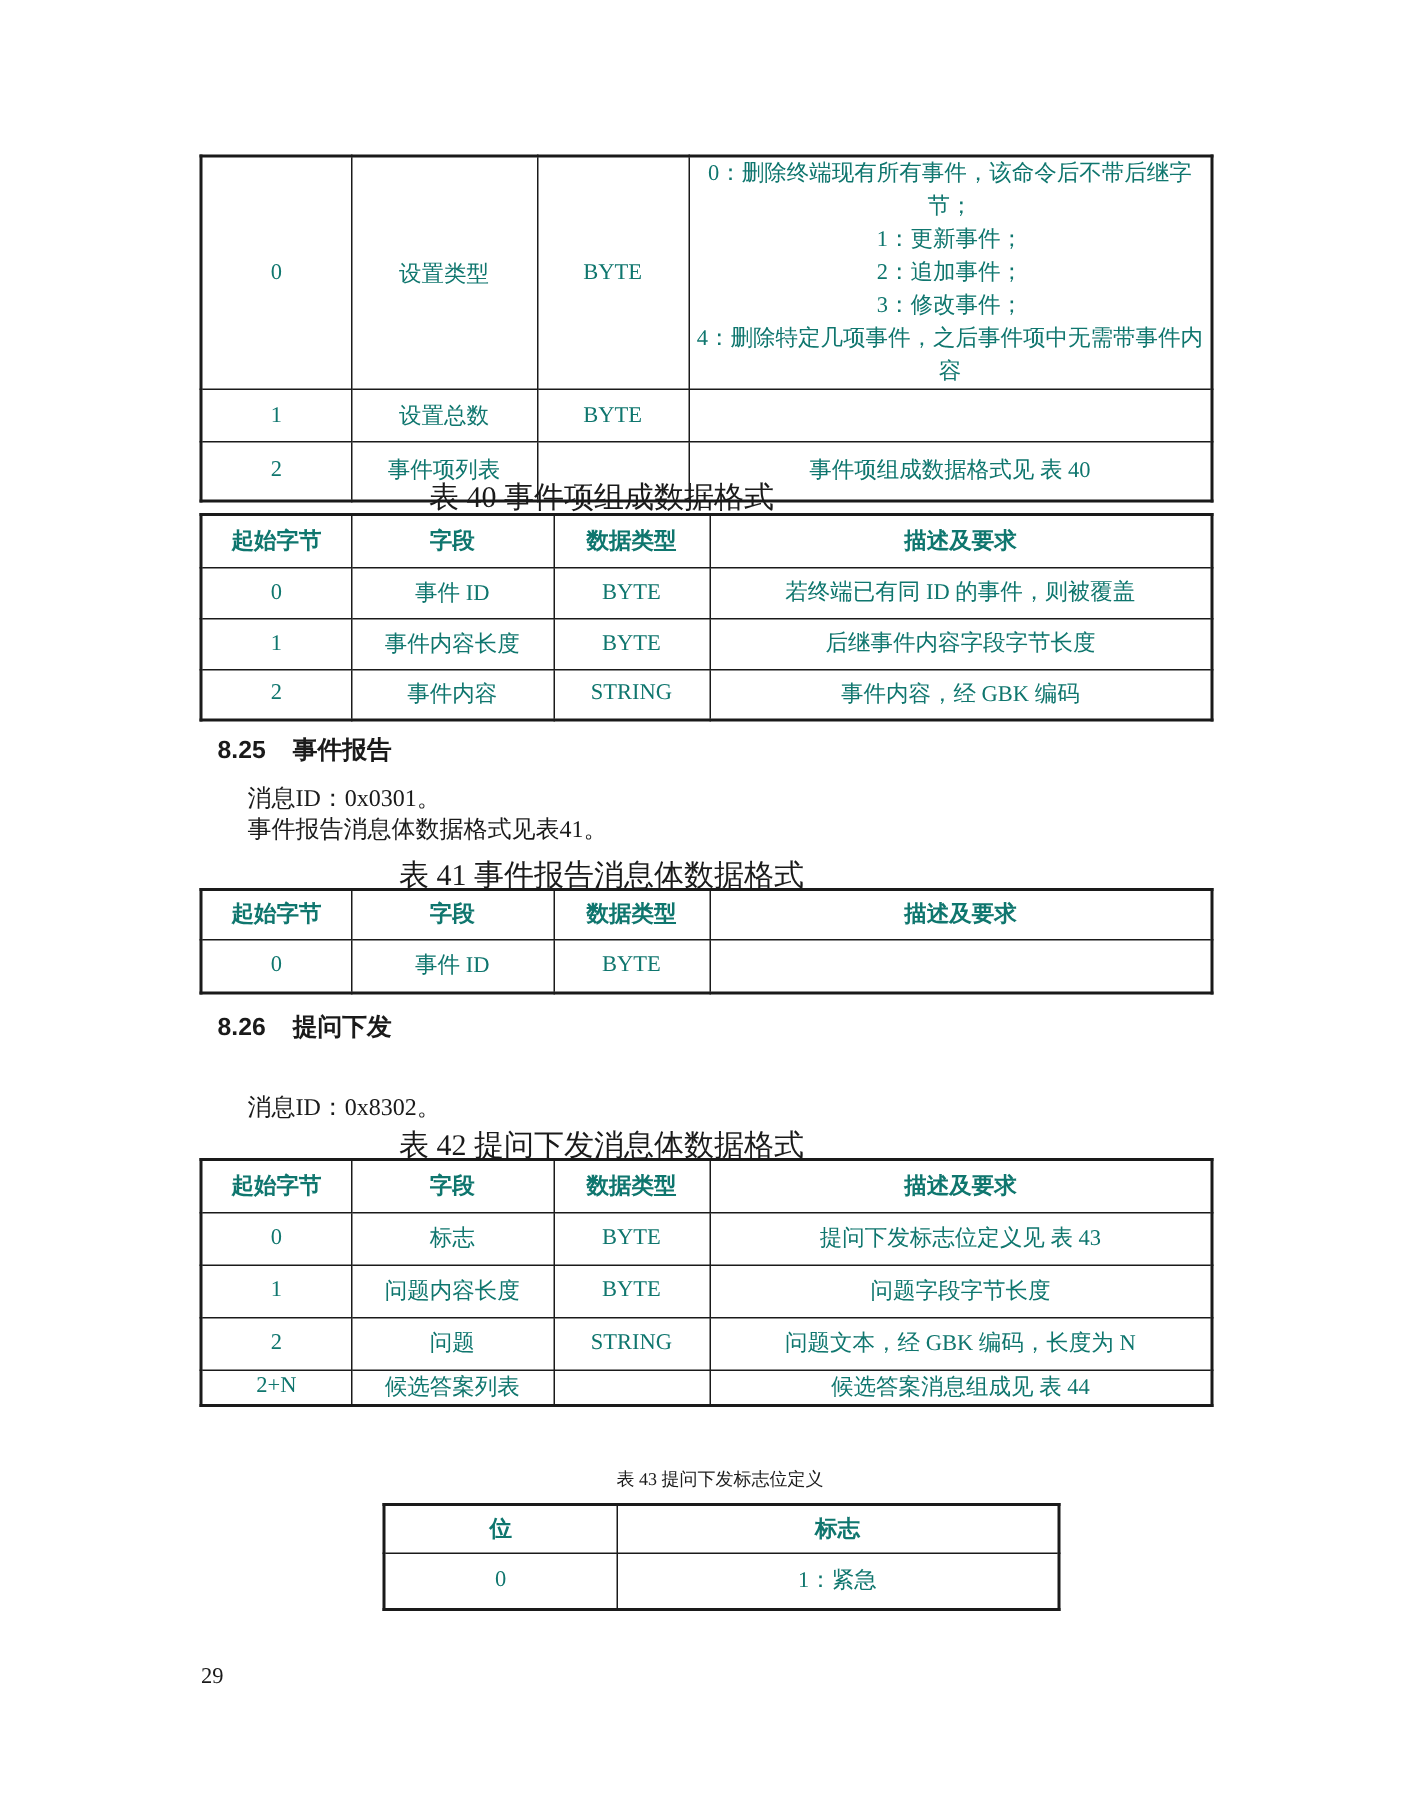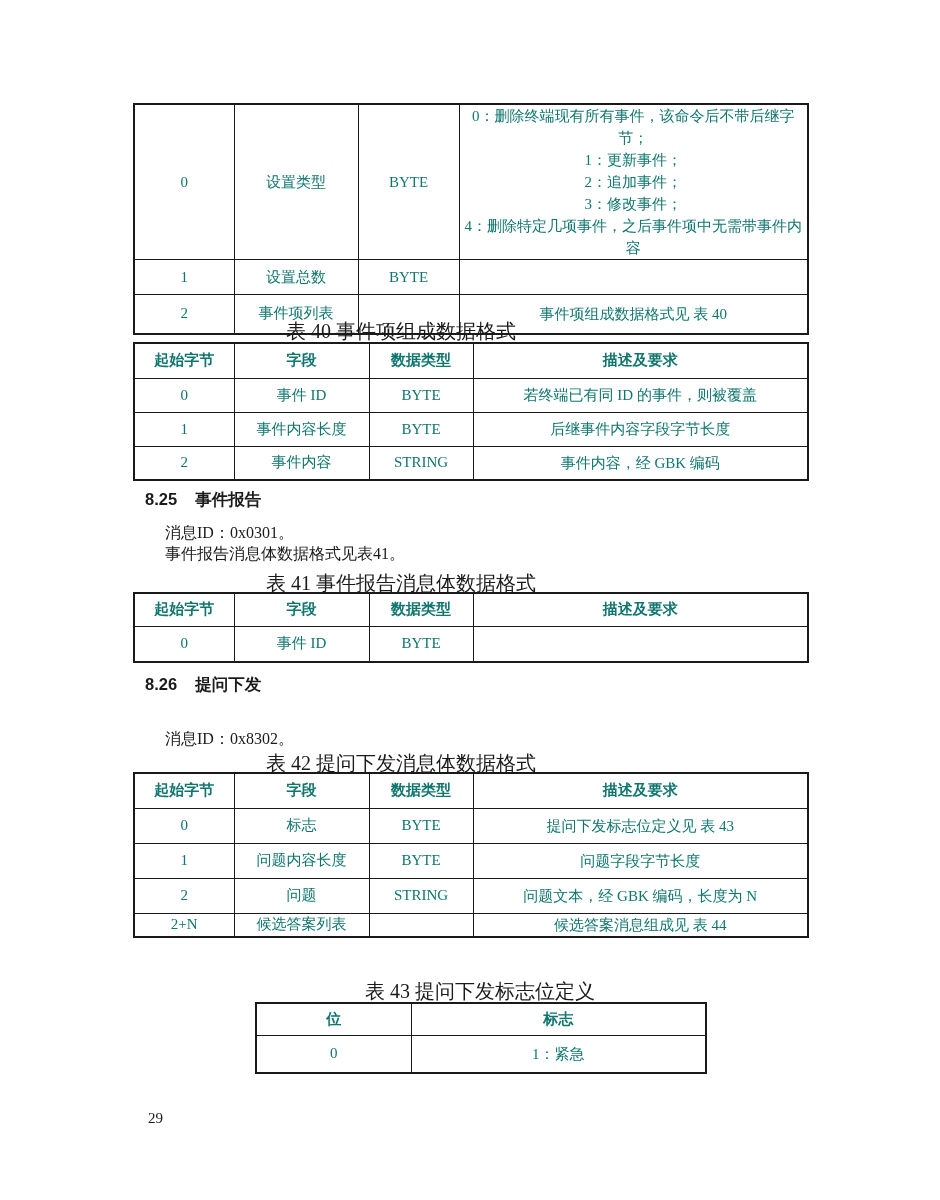--- a/index.html
+++ b/index.html
@@ -18,29 +18,29 @@
   }
   table.spec th{
     font-family:"Liberation Sans","DejaVu Sans",sans-serif;
     font-weight:bold;font-size:15px;
   }
   td.desc{text-align:left;padding-left:9px;padding-right:4px;line-height:22px;}
   .caption{
     position:absolute;left:133px;width:536px;text-align:center;
     font-size:20px;white-space:pre;
   }
-  .caption-narrow{position:absolute;left:255px;width:450px;text-align:center;font-size:20px;}
+  .caption-narrow{position:absolute;left:255px;width:450px;text-align:center;font-size:12px;}
   .heading{
     position:absolute;left:145px;
     font-family:"Liberation Sans","DejaVu Sans",sans-serif;
     font-weight:bold;font-size:16.5px;
   }
   .heading .h-num{margin-right:18px;}
   .para{position:absolute;left:165px;font-size:16px;line-height:22px;}
-  .pagenum{position:absolute;left:148px;top:1110px;font-size:15px;}
+  .pagenum{position:absolute;left:134px;top:1110px;font-size:15px;}
 </style>
 </head>
 <body>
 
 <div class="page">
 
   <table class="spec" style="left:133px;top:103px;width:674px;">
     <colgroup>
       <col style="width:100px">
         <col style="width:124px">

